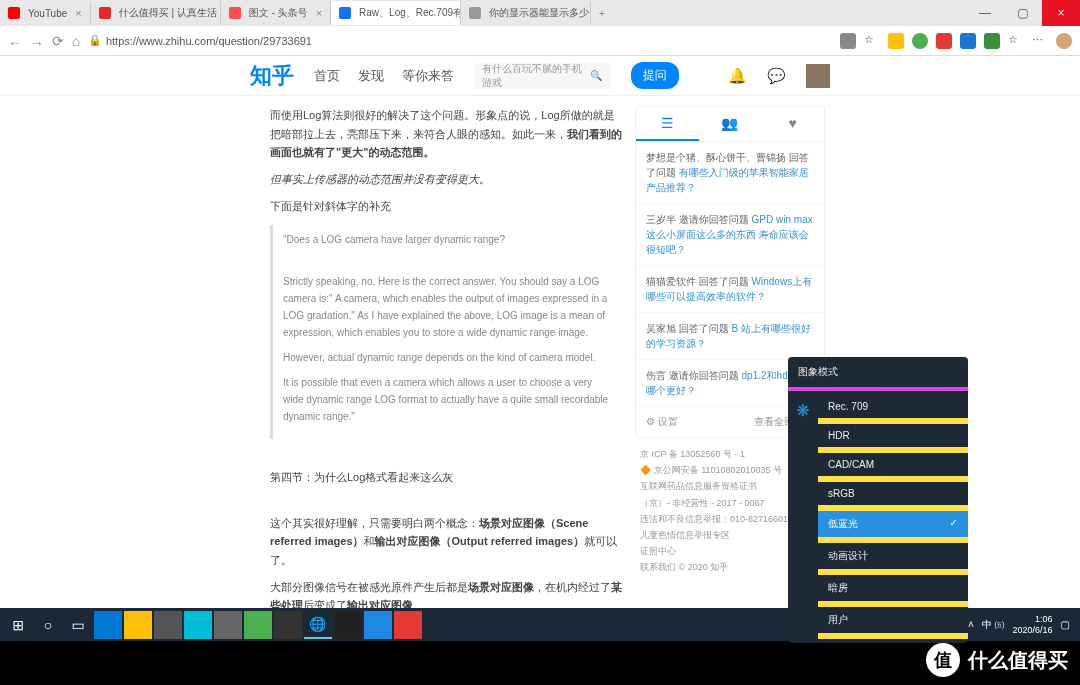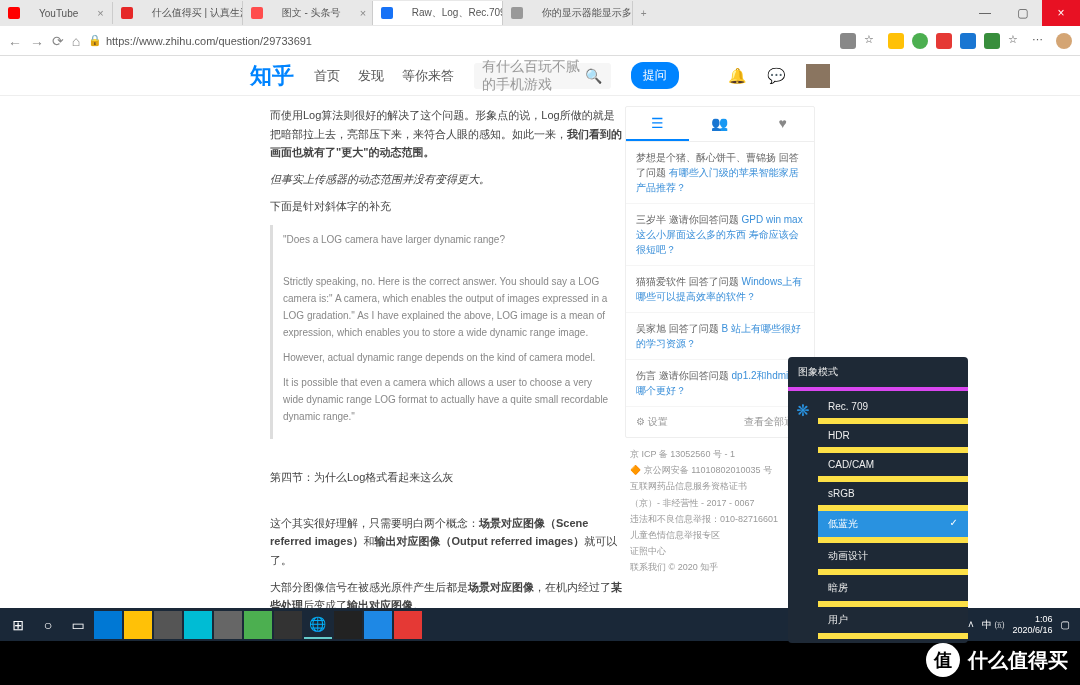--- a/index.html
+++ b/index.html
@@ -1,43 +1,43 @@
 <!DOCTYPE html>
 <html><head>
 <meta charset="utf-8">
 <style>
 *{margin:0;padding:0;box-sizing:border-box;font-family:-apple-system,BlinkMacSystemFont,"Segoe UI","Microsoft YaHei",sans-serif}
 body{width:1080px;height:685px;background:#000;overflow:hidden;position:relative}
 .browser{background:#f0f0f0;width:1080px;height:608px;position:relative;display:flex;flex-direction:column}
 .tabbar{height:26px;background:#e8e8e8;display:flex;align-items:center;font-size:10px;color:#555}
-.tab{padding:5px 8px;border-right:1px solid #ccc;display:flex;align-items:center;gap:19px;max-width:130px;white-space:nowrap;overflow:hidden;cursor:pointer}
+.tab{padding:5px 8px;border-right:1px solid #ccc;display:flex;align-items:center;gap:8px;max-width:130px;white-space:nowrap;overflow:hidden;cursor:pointer}
 .tab.active{background:#fff}
 .tab-close{color:#888;font-size:11px}
 .tab-icon{width:12px;height:12px;border-radius:2px;flex-shrink:0}
 .tab-add{padding:5px 8px;color:#888}
 .win-controls{margin-left:auto;display:flex}
 .win-btn{width:38px;height:26px;display:flex;align-items:center;justify-content:center;font-size:12px}
 .win-btn.close{background:#e81123;color:#fff}
 .addrbar{height:30px;background:#fff;display:flex;align-items:center;padding:0 8px;gap:8px;font-size:11px;color:#555;border-bottom:1px solid #ddd}
 .nav-btn{color:#888;font-size:14px;cursor:pointer}
 .url{flex:1;display:flex;align-items:center;gap:4px}
 .lock{color:#888}
 .ext-icons{display:flex;gap:8px;align-items:center}
 .ext-icons span{width:16px;height:16px;border-radius:3px}
 .page{flex:1;background:#fff;overflow:hidden;position:relative}
 .zh-header{height:40px;border-bottom:1px solid #eee;display:flex;align-items:center;padding:0 250px 0 250px;gap:20px}
 .zh-logo{color:#0084ff;font-size:22px;font-weight:bold}
 .zh-nav{display:flex;gap:18px;font-size:13px;color:#555}
-.zh-search{flex:1;max-width:180px;height:26px;background:#f6f6f6;border-radius:3px;display:flex;align-items:center;padding:0 8px;font-size:14px;color:#999}
+.zh-search{flex:1;max-width:180px;height:26px;background:#f6f6f6;border-radius:3px;display:flex;align-items:center;padding:0 8px;font-size:10px;color:#999}
 .zh-search-icon{margin-left:auto;color:#999}
 .zh-ask{background:#0084ff;color:#fff;padding:5px 12px;border-radius:12px;font-size:12px;cursor:pointer}
 .zh-icons{display:flex;gap:20px;align-items:center;margin-left:30px}
 .zh-bell,.zh-msg{color:#888;font-size:15px}
 .zh-avatar{width:24px;height:24px;background:#8a7560}
-.zh-body{display:flex;padding:10px 0 0 270px;}
+.zh-body{display:flex;padding:10px 0 0 270px;gap:10px}
 .zh-main{width:355px;font-size:11px;color:#444;line-height:1.7}
 .zh-main p{margin-bottom:8px}
 .quote{border-left:3px solid #ddd;padding:6px 10px;color:#888;margin:10px 0;font-size:10px}
 .bold{font-weight:bold}
 .zh-side{width:190px;font-size:10px}
 .side-card{background:#fff;border:1px solid #eee;border-radius:2px;margin-bottom:8px}
 .side-tabs{display:flex;border-bottom:1px solid #eee}
 .side-tab{flex:1;text-align:center;padding:8px;color:#888;font-size:14px;cursor:pointer}
 .side-tab.active{color:#0084ff;border-bottom:2px solid #0084ff}
 .notif{padding:8px 10px;border-bottom:1px solid #f5f5f5;color:#666;line-height:1.5}

